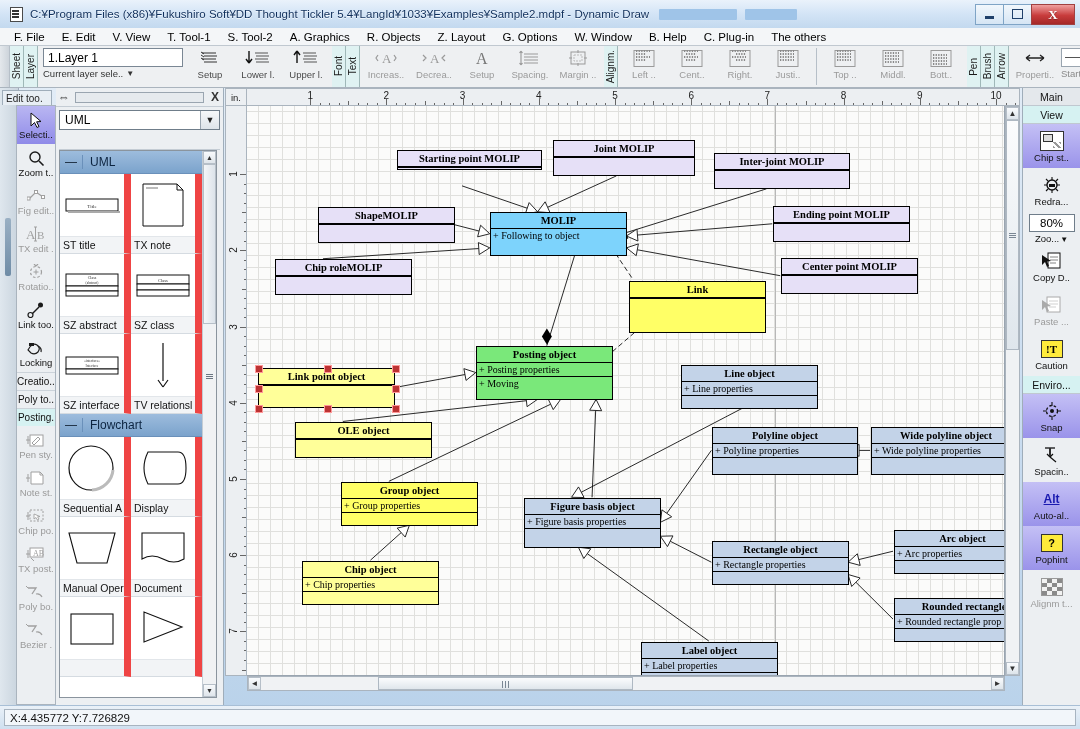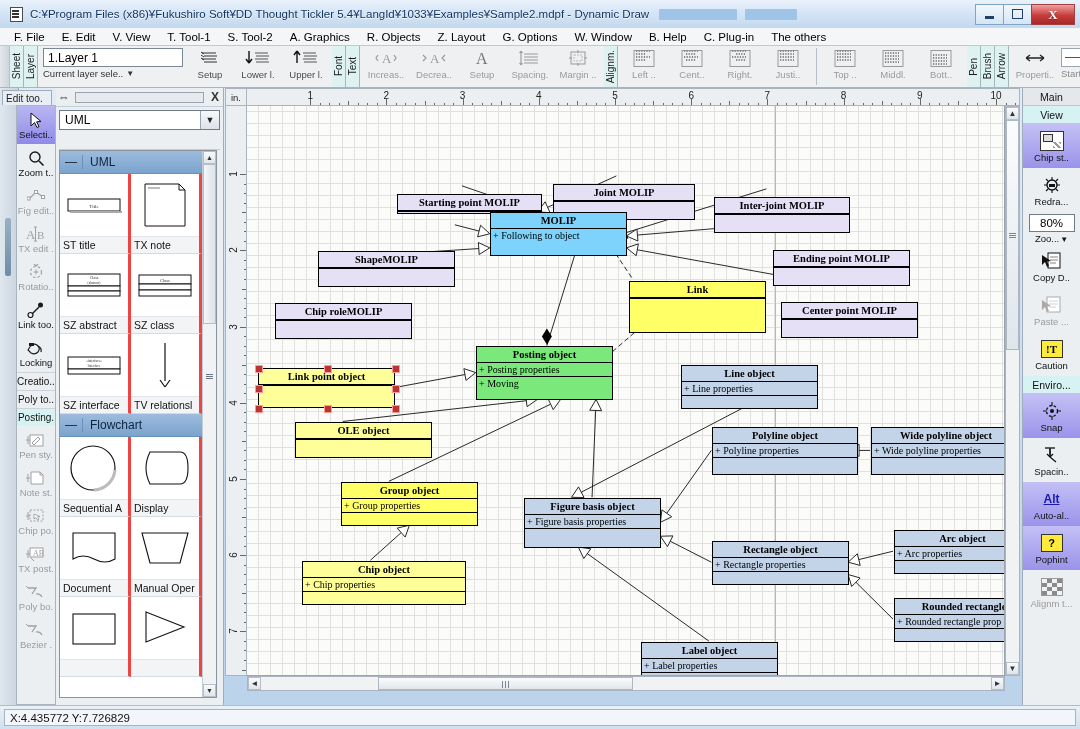--- a/index.html
+++ b/index.html
@@ -198,21 +198,21 @@
   .cat-head{
     height:22px;background:linear-gradient(180deg,#9dbcdd,#7ba3cc);
     border-bottom:1px solid #6a90ba;display:flex;align-items:center;
   }
   .cat-head .ch-min{
     width:22px;text-align:center;font-size:12px;color:#123;border-right:1px solid #6a90ba;
   }
   .cat-head .ch-lbl{font-size:12px;color:#0c2440;padding-left:7px;font-weight:normal;}
   .pal-row{display:flex;}
   .pal-cell{
-    width:71px;border-right:3px solid #ef4444;border-bottom:1px solid #d5dbe1;
+    width:71px;border-right:7px solid #ef4444;border-bottom:1px solid #d5dbe1;
     box-sizing:border-box;cursor:default;
   }
   .pal-thumb{height:62px;display:flex;align-items:center;justify-content:center;background:#fff;}
   .pal-name{
     height:16px;font-size:10.5px;color:#111;padding-left:3px;
     background:#f2f4f6;border-top:1px solid #e2e6ea;
     white-space:nowrap;overflow:hidden;display:flex;align-items:center;
   }
 
   
@@ -259,21 +259,21 @@
   .node .n-title{
     text-align:center;font-weight:bold;font-size:10.5px;color:#000;
     padding:1px 2px;border-bottom:1px solid #000;line-height:13px;
     white-space:nowrap;overflow:hidden;
   }
   .node .n-attr{
     font-size:10px;color:#000;padding:0 2px;border-bottom:1px solid #000;
     line-height:13px;white-space:nowrap;overflow:hidden;
   }
   .node .n-attr:last-child{border-bottom:none;}
-  .node.purple{background:#e6e0f7;margin-top:44px;}
+  .node.purple{background:#e6e0f7;}
   .node.cyan{background:#7dd3fc;}
   .node.green{background:#7ae87a;}
   .node.yellow{background:#ffff66;}
   .node.paleyellow{background:#ffff99;}
   .node.blue{background:#c3d3e8;}
 
   .handles .hd{
     position:absolute;width:6px;height:6px;background:#b33;border:1px solid #f99;
   }
 
@@ -879,32 +879,32 @@
                   <path d="M14 8 h30 q8 0 8 16 q0 16 -8 16 h-30 q-8 -16 0 -32 z" fill="#fff" stroke="#111" stroke-width="1.1"></path>
                 </svg>
               </div>
               <div class="pal-name">Display</div>
             </div>
           </div>
           <div class="pal-row">
             <div class="pal-cell">
               <div class="pal-thumb">
                 <svg width="58" height="46" viewBox="0 0 58 46">
+                  <path d="M6 8 h46 l-8 30 h-30 z" fill="#fff" stroke="#111" stroke-width="1.1"></path>
+                </svg>
+              </div>
+              <div class="pal-name">Manual Oper</div>
+            </div>
+            <div class="pal-cell">
+              <div class="pal-thumb">
+                <svg width="58" height="46" viewBox="0 0 58 46">
                   <path d="M8 8 h42 v26 q-10 6 -21 0 q-11 -6 -21 0 z" fill="#fff" stroke="#111" stroke-width="1.1"></path>
                 </svg>
               </div>
               <div class="pal-name">Document</div>
-            </div>
-            <div class="pal-cell">
-              <div class="pal-thumb">
-                <svg width="58" height="46" viewBox="0 0 58 46">
-                  <path d="M6 8 h46 l-8 30 h-30 z" fill="#fff" stroke="#111" stroke-width="1.1"></path>
-                </svg>
-              </div>
-              <div class="pal-name">Manual Oper</div>
             </div>
           </div>
           <div class="pal-row">
             <div class="pal-cell">
               <div class="pal-thumb">
                 <svg width="58" height="40" viewBox="0 0 58 40">
                   <rect x="8" y="6" width="42" height="30" fill="#fff" stroke="#111" stroke-width="1.1"></rect>
                 </svg>
               </div>
               <div class="pal-name"></div>
@@ -1232,21 +1232,21 @@
         <div class="node blue" style="left: 465px; top: 435px; width: 137px; height: 44px;">
           <div class="n-title">Rectangle object</div>
           <div class="n-attr">+ Rectangle properties</div>
           <div class="n-attr"></div>
         </div>
         <div class="node blue" style="left: 647px; top: 424px; width: 137px; height: 44px;">
           <div class="n-title">Arc object</div>
           <div class="n-attr">+ Arc properties</div>
           <div class="n-attr"></div>
         </div>
-        <div class="node paleyellow" style="left: 55px; top: 455px; width: 164px; height: 44px;">
+        <div class="node paleyellow" style="left: 55px; top: 455px; width: 137px; height: 44px;">
           <div class="n-title">Chip object</div>
           <div class="n-attr">+ Chip properties</div>
           <div class="n-attr"></div>
         </div>
         <div class="node blue" style="left: 647px; top: 492px; width: 140px; height: 44px;">
           <div class="n-title">Rounded rectangle</div>
           <div class="n-attr">+ Rounded rectangle prop</div>
           <div class="n-attr"></div>
         </div>
         <div class="node blue" style="left: 394px; top: 536px; width: 137px; height: 44px;">

